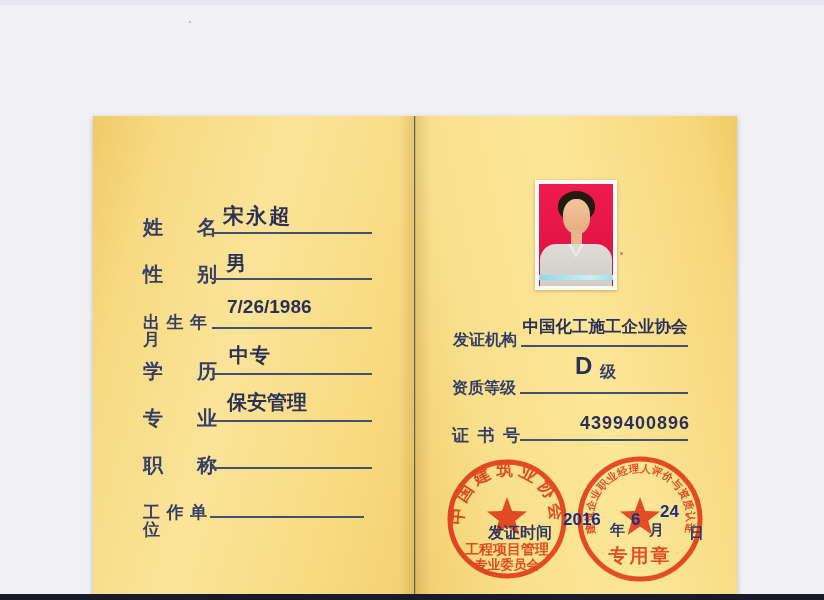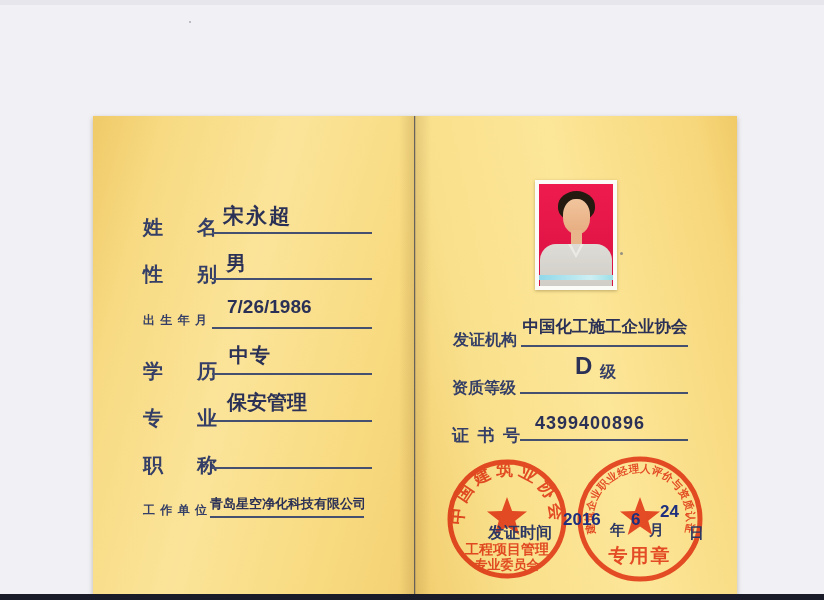--- a/index.html
+++ b/index.html
@@ -16,21 +16,21 @@
   .page-right{left:322px;background:linear-gradient(78deg,#f2cd6d 0%,#f9e08c 25%,#fce698 55%,#f7d77b 90%,#f0ca66 100%);}
   .fold-shadow{position:absolute;left:306px;top:0;width:32px;height:100%;z-index:2;
            background:linear-gradient(90deg,rgba(150,115,55,0) 0%,rgba(150,115,55,.22) 46%,rgba(60,55,70,.38) 50%,rgba(150,115,55,.20) 54%,rgba(150,115,55,0) 100%);}
   .fold-line{position:absolute;left:321px;top:0;width:1px;height:100%;background:rgba(55,58,82,.65);z-index:2;}
 
   .lbl{position:absolute;color:#343e66;font-weight:600;line-height:1;
        text-align:justify;text-align-last:justify;text-justify:inter-character;z-index:2;}
   .val{position:absolute;color:#2b3156;font-weight:700;line-height:1;white-space:nowrap;z-index:2;text-align:center;}
   .uline{position:absolute;height:2px;background:#454f70;z-index:2;}
   .w2{width:74px;font-size:20px;}
-  .w4{width:64px;font-size:12px;}
+  .w4{width:64px;font-size:17px;}
   .rlbl{width:64px;font-size:16px;font-family:Liberation Serif, serif;}
 
   
   .photo{position:absolute;left:120px;top:64px;width:74px;height:102px;background:#fbfbf8;
          padding:4px;box-shadow:0 1px 3px rgba(80,60,20,.35);z-index:2;}
   .photo-inner{position:relative;width:74px;height:102px;background:linear-gradient(180deg,#ee1b4e 0%,#e21547 62%,#d51242 100%);overflow:hidden;}
   .hair{position:absolute;left:19px;top:7px;width:37px;height:30px;background:#241a10;border-radius:50% 50% 44% 44%;}
   .face{position:absolute;left:24px;top:15px;width:27px;height:35px;background:linear-gradient(#f2c59d,#e6ab7f);border-radius:46% 46% 44% 48%;}
   .neck{position:absolute;left:32px;top:46px;width:11px;height:18px;background:#e9b68c;}
   .shirt{position:absolute;left:1px;top:60px;width:72px;height:42px;background:linear-gradient(#dedcd6,#cfcdc6);border-radius:16px 16px 0 0;}
@@ -76,21 +76,20 @@
       <div class="uline" style="left:119px;top:257px;width:160px;"></div>
 
       <div class="lbl w2" style="left:50px;top:292px;">专业</div>
       <div class="val" style="left:134px;top:276px;font-size:20px;">保安管理</div>
       <div class="uline" style="left:119px;top:304px;width:160px;"></div>
 
       <div class="lbl w2" style="left:50px;top:339px;">职称</div>
       <div class="uline" style="left:119px;top:351px;width:160px;"></div>
 
       <div class="lbl w4" style="left:50px;top:388px;">工作单位</div>
-      <div class="val" style="left:117px;top:381px;font-size:13px;">青岛星空净化科技有限公司</div>
       <div class="uline" style="left:117px;top:400px;width:154px;"></div>
     </div>
 
     <div class="fold-shadow"></div>
     <div class="fold-line"></div>
 
     <div class="page page-right">
 
       <div class="photo">
         <div class="photo-inner">
@@ -106,21 +105,21 @@
 
       <div class="val" style="left:105px;top:202px;width:170px;text-align:center;font-size:16.5px;">中国化工施工企业协会</div>
       <div class="lbl rlbl" style="left:38px;top:216px;">发证机构</div>
       <div class="uline" style="left:106px;top:229px;width:167px;"></div>
 
       <div class="val" style="left:160px;top:238px;font-size:24px;">D</div>
       <div class="val" style="left:185px;top:248px;font-size:16px;font-weight:600;color:#343e66;">级</div>
       <div class="lbl rlbl" style="left:37px;top:264px;">资质等级</div>
       <div class="uline" style="left:105px;top:276px;width:168px;"></div>
 
-      <div class="val" style="left:90px;top:298px;width:170px;text-align:center;font-size:18px;letter-spacing:1px;">4399400896</div>
+      <div class="val" style="left:105px;top:298px;width:170px;text-align:right;font-size:18px;letter-spacing:1px;">4399400896</div>
       <div class="lbl" style="left:37px;top:311px;width:68px;font-size:17px;">证书号</div>
       <div class="uline" style="left:105px;top:323px;width:168px;"></div>
 
       <div class="stamp" style="left:30px;top:341px;width:124px;height:124px;">
         <svg width="124" height="124" viewBox="0 0 124 124">
           <circle cx="62" cy="62" r="57" fill="none" stroke="#e64b33" stroke-width="5"></circle>
           <polygon points="62,40 67.1,54 82,54.5 70.2,63.7 74.3,78 62,69.6 49.7,78 53.8,63.7 42,54.5 56.9,54" fill="#e64b33"></polygon>
           <path id="arcL" d="M 18.7,69.6 A 44 44 0 1 1 105.3,69.6" fill="none"></path>
           <text font-size="17" letter-spacing="4.5">
             <textPath href="#arcL" startOffset="50%" text-anchor="middle">中国建筑业协会</textPath>

